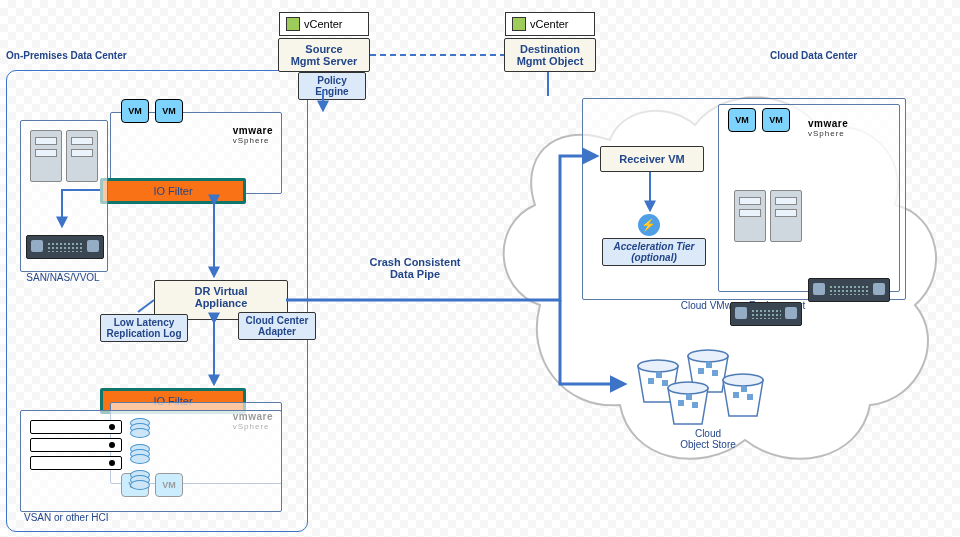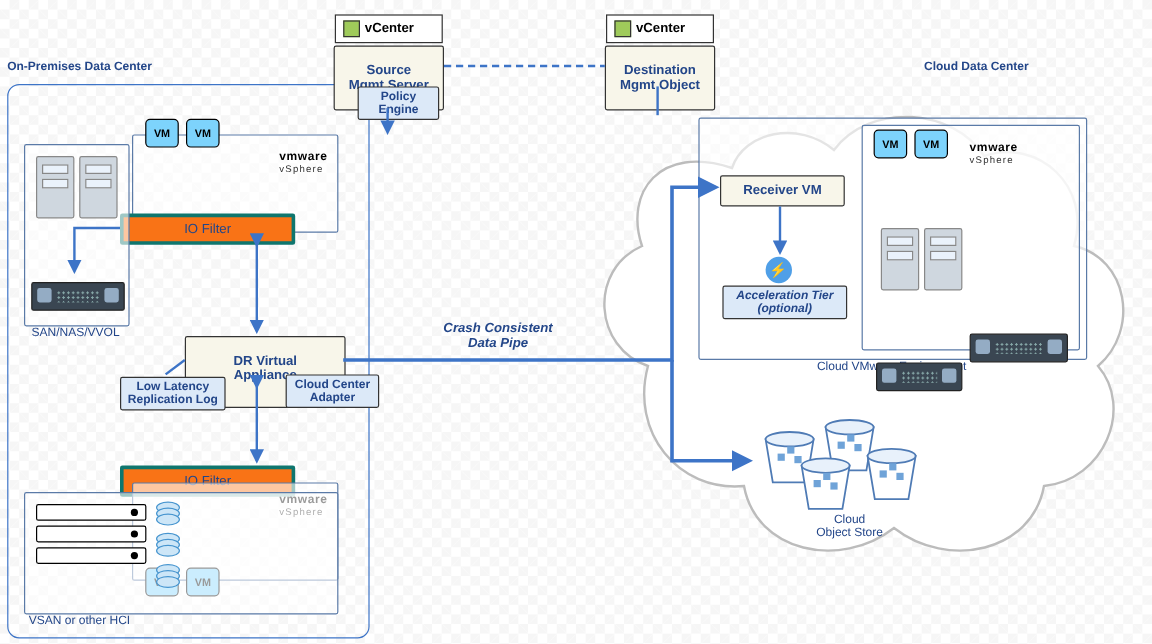--- a/index.html
+++ b/index.html
@@ -35,41 +35,41 @@
     position: absolute;
   }
   .box {
     border: 1px solid #333;
     background: #f8f6ea;
     border-radius: 2px;
     text-align: center;
     font-size: 11px;
     color: #234689;
     font-weight: bold;
-    padding: 14px 6px;
+    padding: 4px 6px;
   }
   .subbox {
     border: 1px solid #333;
     background: #dce9f8;
     border-radius: 2px;
     text-align: center;
     font-size: 10px;
     color: #234689;
     font-weight: bold;
     padding: 2px 4px;
   }
   .vcenter-box {
     border: 1px solid #333;
     background: #fff;
     padding: 4px 6px;
     display: flex;
     align-items: center;
     gap: 4px;
     font-size: 11px;
-    font-weight: bold;
+    font-weight: normal;
   }
   .little-icon {
     width: 12px;
     height: 12px;
     background: #9fcb5a;
     display: inline-block;
     border: 1px solid #333;
   }
   .vm-chip {
     border: 1.5px solid #000;
@@ -325,21 +325,21 @@
       <div class="d" style="top:10px"></div>
     </div>
   <div class="disk-stack" style="margin-top:-2px;">
       <div class="d" style="top:0"></div>
       <div class="d" style="top:5px"></div>
       <div class="d" style="top:10px"></div>
     </div>
 </div>
 <div class="abs label-small" style="left:24px; top:512px;">VSAN or other HCI</div>
 
-<div class="abs pipe-label" style="left:350px; top:268px; width:130px; white-space:pre-line;font-style:italic;">Crash Consistent
+<div class="abs pipe-label" style="left:350px; top:256px; width:130px; white-space:pre-line;">Crash Consistent
 Data Pipe</div>
 
 <div class="abs inner-panel" style="left:582px; top:98px; width:322px; height:200px;"></div>
 <div class="abs label-small" style="left:582px; top:300px; width:322px;">Cloud VMware Environment</div>
 
 <div class="abs box" style="left:600px; top:146px; width:90px; padding:6px;">Receiver VM</div>
 
 <div class="abs" style="left:638px; top:214px;">
   <div class="bolt-badge">⚡</div>
 </div>

